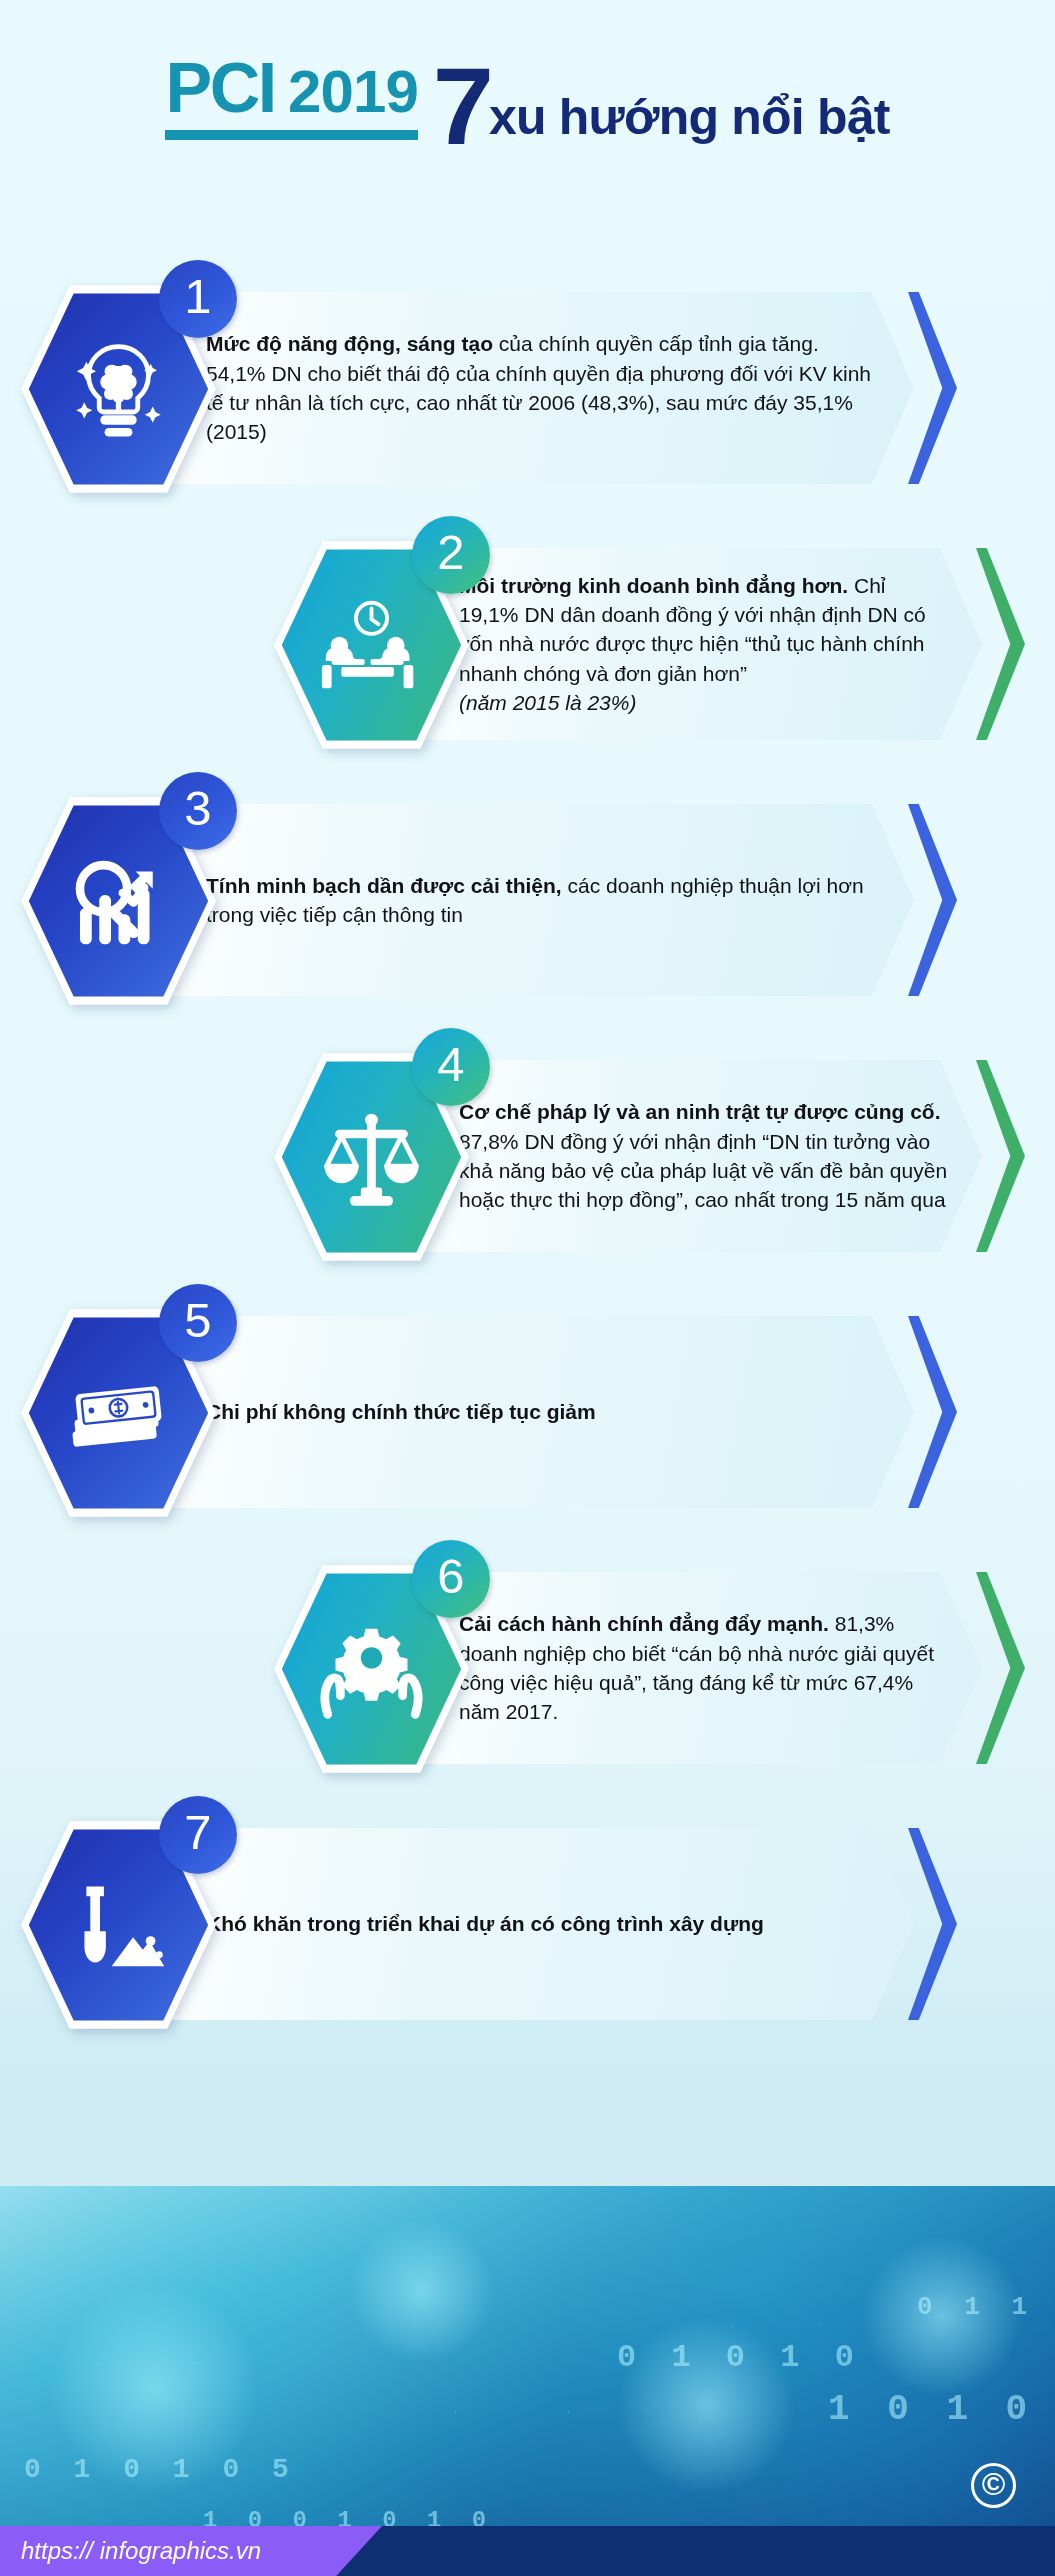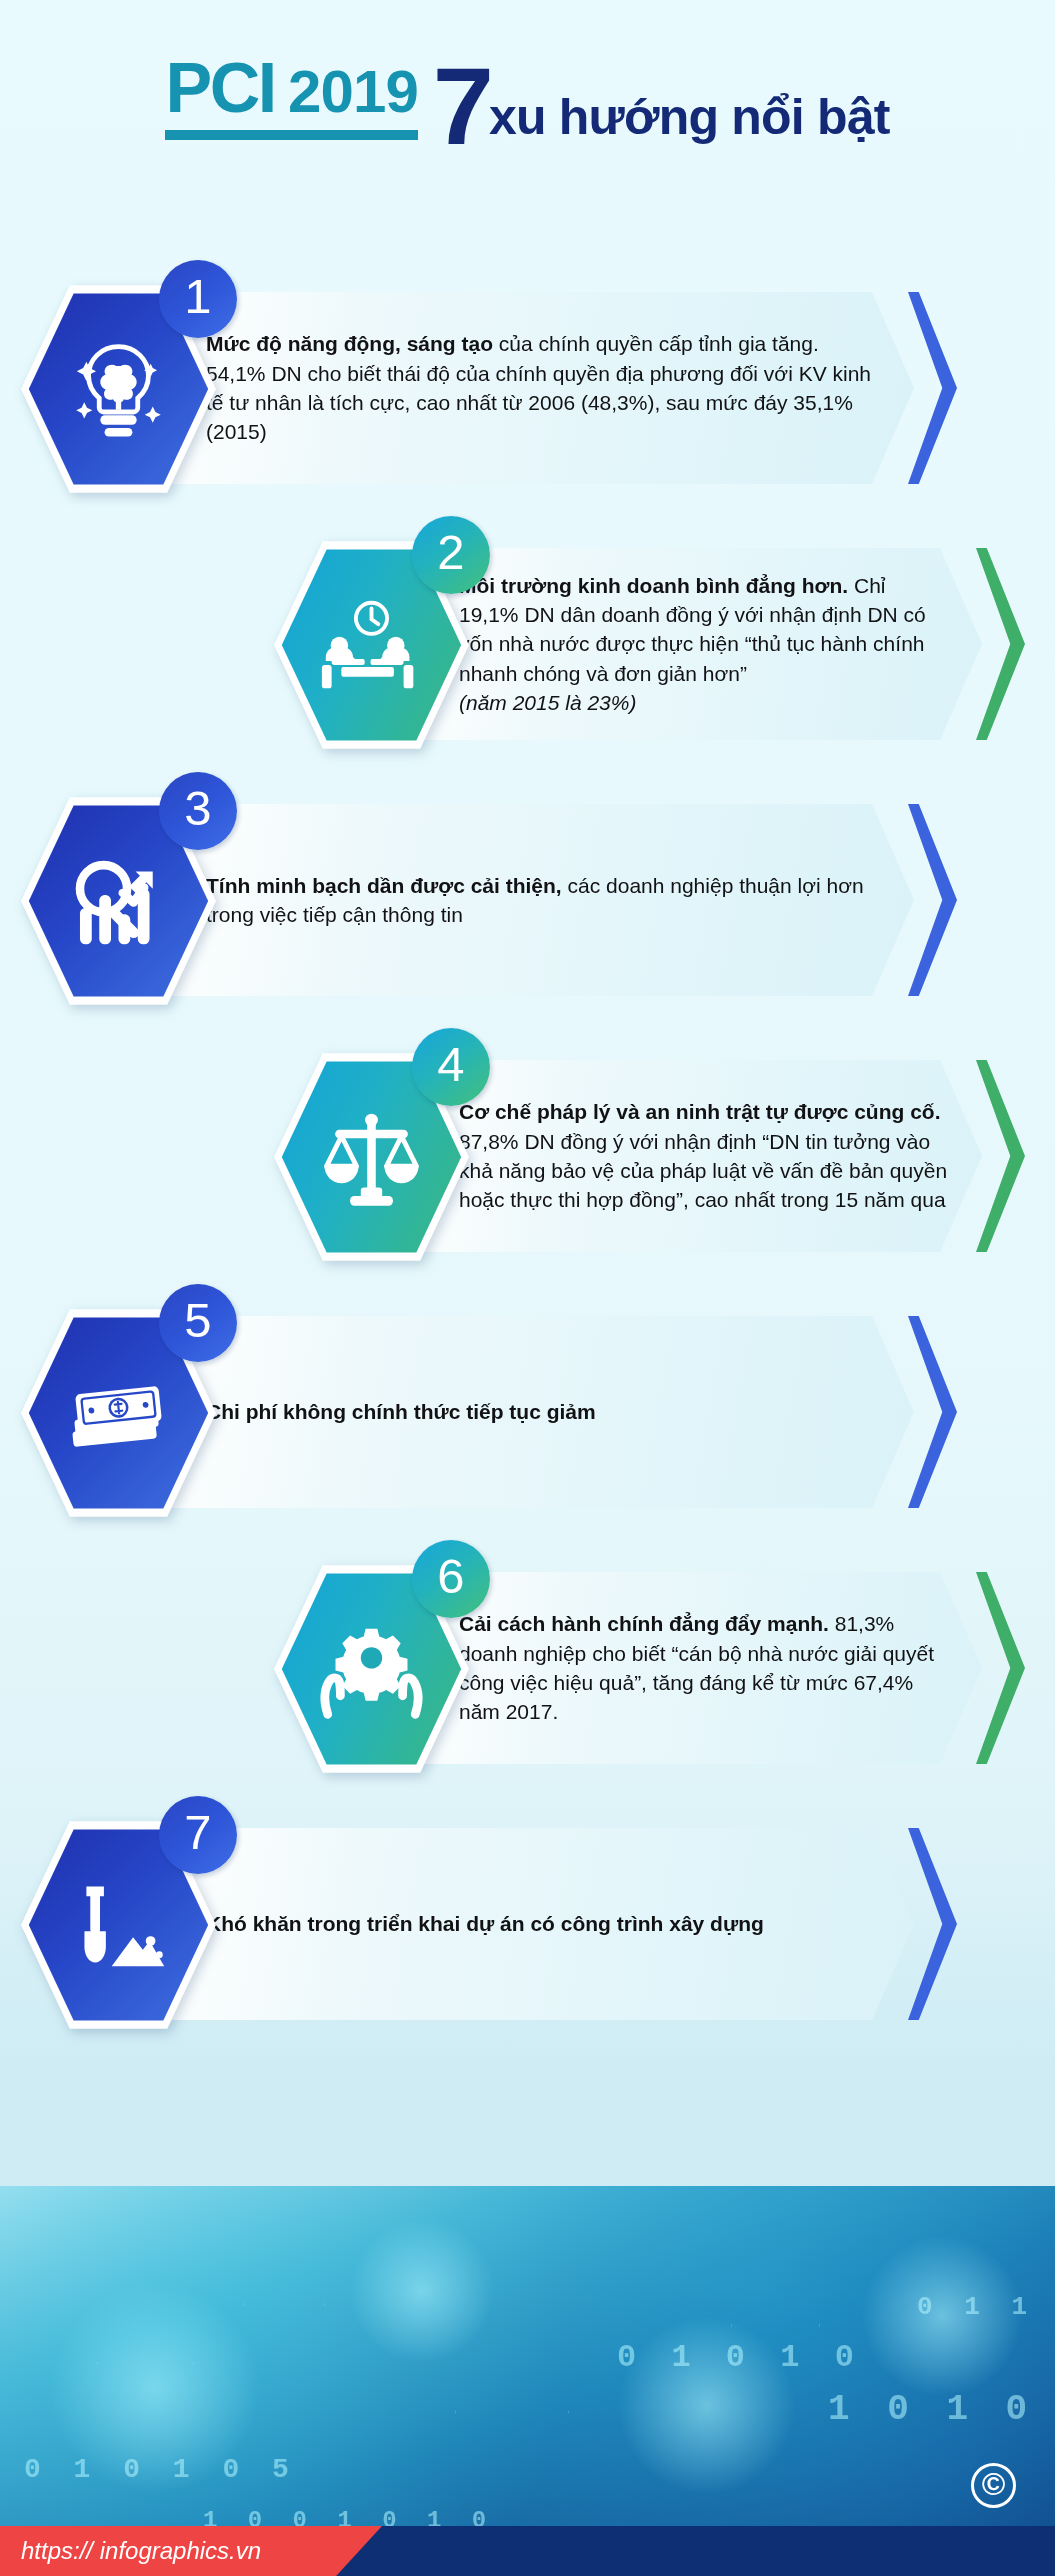--- a/index.html
+++ b/index.html
@@ -268,21 +268,21 @@
     left: 0; bottom: 0;
     width: 100%;
     height: 50px;
     background: #0e2f74;
   }
   .urlbar-inner {
     position: absolute;
     left: 0; top: 0;
     height: 50px;
     width: 382px;
-    background: #ef4444;
+    background: #8b5cf6;
     clip-path: polygon(0 0, 100% 0, 88% 100%, 0 100%);
     display: flex; align-items: center;
   }
   .urlbar-text {
     color: #ffffff;
     font-size: 24px;
     font-style: italic;
     padding-left: 21px;
     font-weight: 400;
   }

